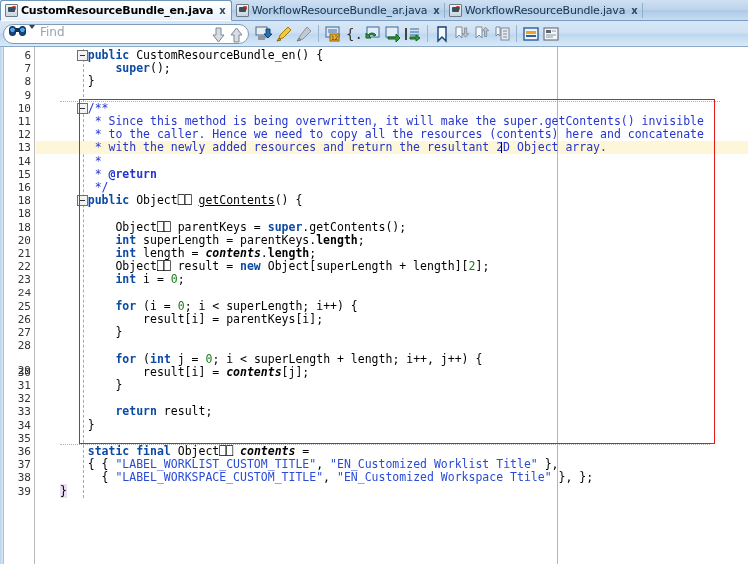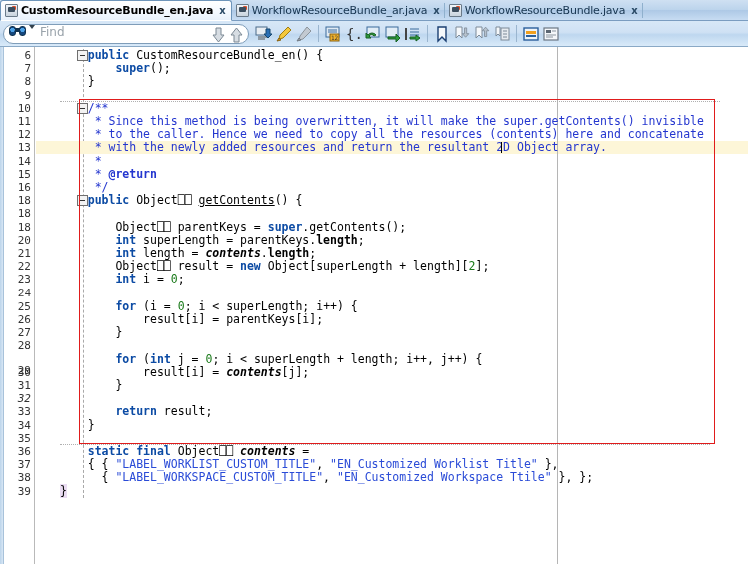--- a/index.html
+++ b/index.html
@@ -350,21 +350,21 @@
         <div class="ln" style="top: 213.2px;">22</div>
         <div class="ln" style="top: 226.4px;">23</div>
         <div class="ln" style="top: 239.6px; font-family: Liberation Mono, monospace;">24</div>
         <div class="ln" style="top: 252.8px;">25</div>
         <div class="ln" style="top: 266px;">26</div>
         <div class="ln" style="top: 279.2px;">27</div>
         <div class="ln" style="top: 292.4px;">28</div>
         <div class="ln" style="top: 317px;">29</div>
         <div class="ln" style="top: 318.8px;">30</div>
         <div class="ln" style="top: 332px; text-align: right;">31</div>
-        <div class="ln" style="top: 345.2px; font-style: italic;">32</div>
+        <div class="ln" style="top: 345.2px;">32</div>
         <div class="ln" style="top: 358.4px;">33</div>
         <div class="ln" style="top: 371.6px;">34</div>
         <div class="ln" style="top: 384.8px;">35</div>
         <div class="ln" style="top: 398px;">36</div>
         <div class="ln" style="top: 411.2px;">37</div>
         <div class="ln" style="top: 424.4px;">38</div>
         <div class="ln" style="top: 437.6px;">39</div>
       </div>
     <div class="foldcol" id="foldcol">
         <div class="foldline" style="top: 2px; height: 448.8px;"></div>

